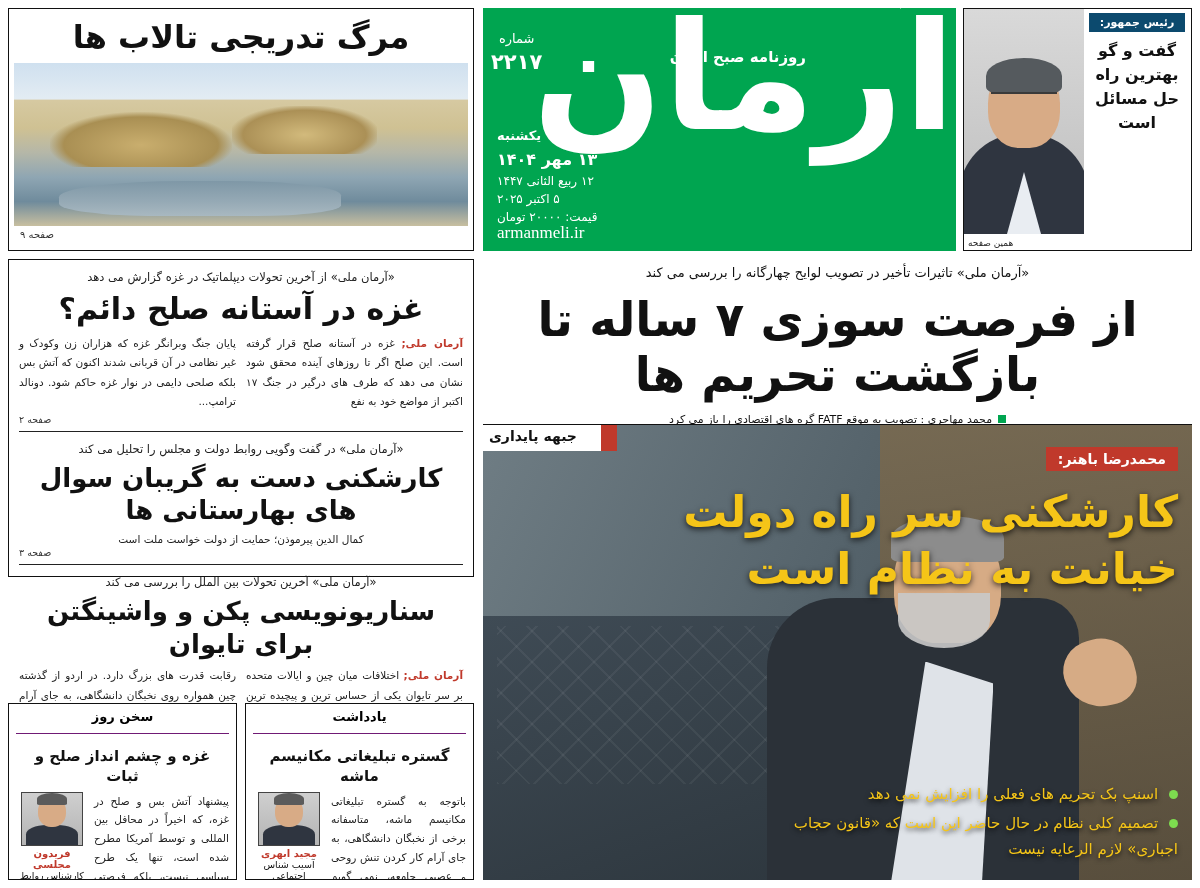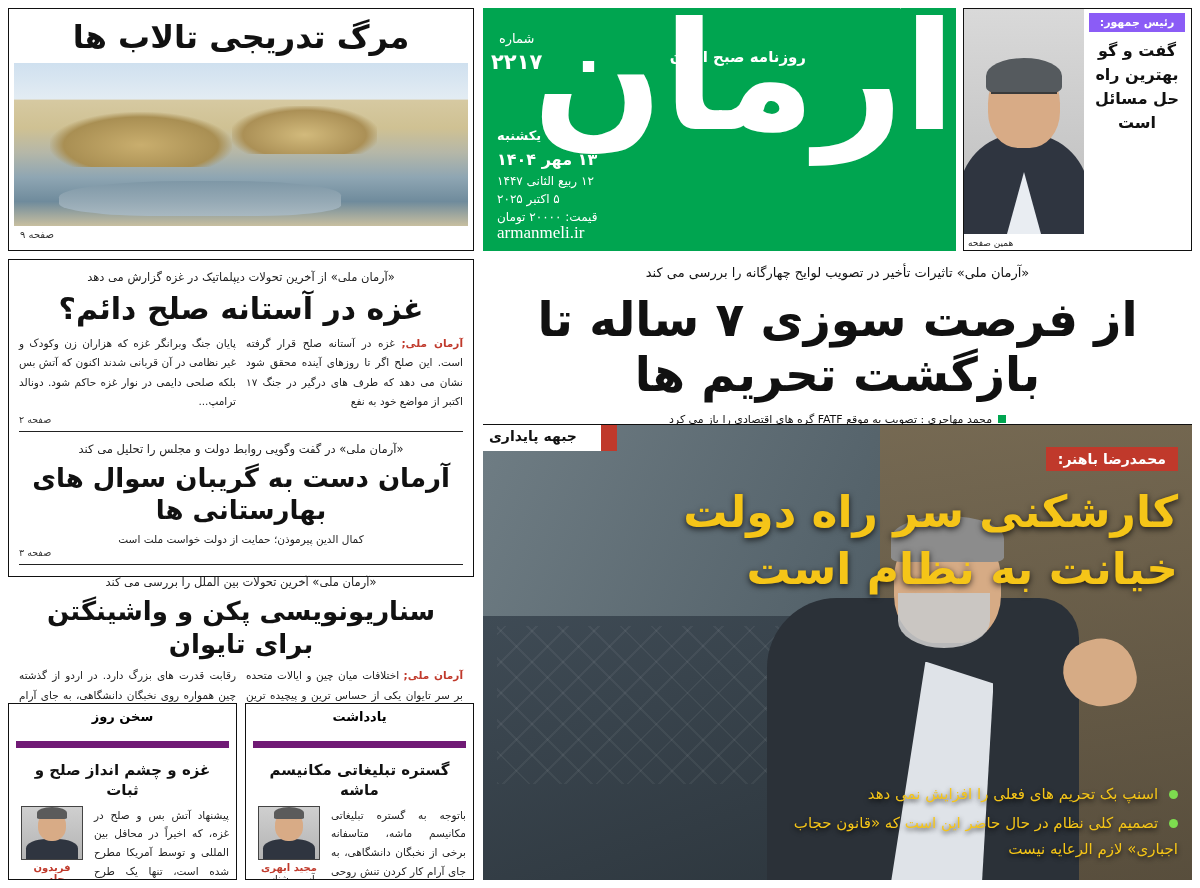--- a/index.html
+++ b/index.html
@@ -114,21 +114,21 @@
   
   .president {
     position: absolute;
     left: 963px; top: 8px;
     width: 229px; height: 243px;
     border: 1px solid #111;
     background: #ffffff;
     overflow: hidden;
   }
   .president .kicker {
-    background: #8b5cf6; color: #fff;
+    background: #0c4a6e; color: #fff;
     font-size: 11px; font-weight: bold;
     text-align: center; padding: 3px 0;
     width: 96px; margin: 4px 6px 0 auto;
   }
   .president .text {
     position: absolute; right: 6px; top: 30px;
     width: 96px;
     text-align: center;
     font-size: 16px; font-weight: bold; color: #111;
     line-height: 1.5;
@@ -218,21 +218,21 @@
   .opinion {
     flex: 1;
     border: 1px solid #111;
     padding: 5px 7px;
     background: #fff;
     position: relative;
     overflow: hidden;
   }
   .opinion .tag {
     font-size: 13px; font-weight: bold; text-align: center;
-    border-bottom: 7px solid #701a75; padding-bottom: 17px; margin-bottom: 12px;
+    border-bottom: 1px solid #701a75; padding-bottom: 9px; margin-bottom: 12px;
   }
   .opinion h3 {
     margin: 2px 0 5px 0; font-size: 15px; font-weight: bold;
     text-align: center; line-height: 1.35; color: #111;
   }
   .opinion .byline {
     float: left; width: 72px; margin: 0 6px 2px 0; text-align: center;
   }
   .opinion .byline .mug {
     width: 62px; height: 54px; margin: 0 auto 2px auto;
@@ -436,21 +436,21 @@
           <span class="lead-red">آرمان ملی;</span>
           <span>غزه در آستانه صلح قرار گرفته است. این صلح اگر تا روزهای آینده محقق شود نشان می دهد که طرف های درگیر در جنگ ۱۷ اکتبر از مواضع خود به نفع</span>
         </div>
         <div class="col">پایان جنگ وبرانگر غزه که هزاران زن وکودک و غیر نظامی در آن قربانی شدند اکنون که آتش بس بلکه صلحی دایمی در نوار غزه حاکم شود. دونالد ترامپ...</div>
       </div>
       <div class="pagetag">صفحه ۲</div>
     </div>
 
     <div class="story">
       <div class="over">«آرمان ملی» در گفت وگویی روابط دولت و مجلس را تحلیل می کند</div>
-      <h2 class="small">آرمان دست به گریبان سوال های بهارستانی ها</h2>
+      <h2 class="small">کارشکنی دست به گریبان سوال های بهارستانی ها</h2>
       <div class="subline">کمال الدین پیرموذن؛ حمایت از دولت خواست ملت است</div>
       <div class="pagetag">صفحه ۳</div>
     </div>
 
     <div class="story">
       <div class="over">«آرمان ملی» آخرین تحولات بین الملل را بررسی می کند</div>
       <h2 class="small">سناریونویسی پکن و واشینگتن برای تایوان</h2>
       <div class="bodywrap">
         <div class="col">
           <span class="lead-red">آرمان ملی;</span>

